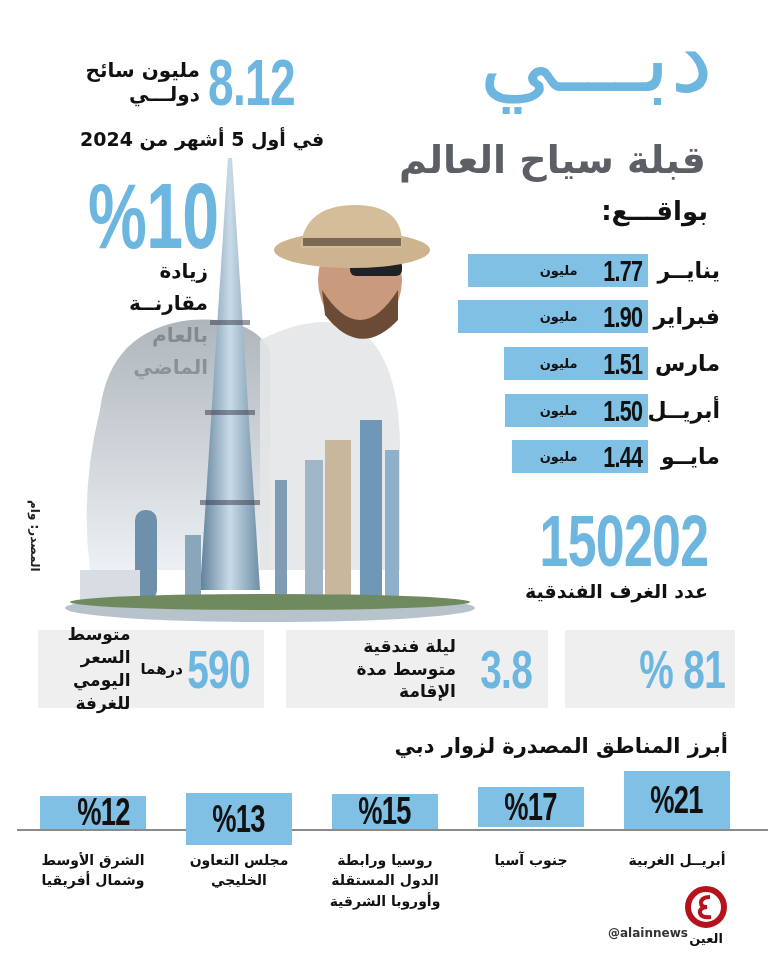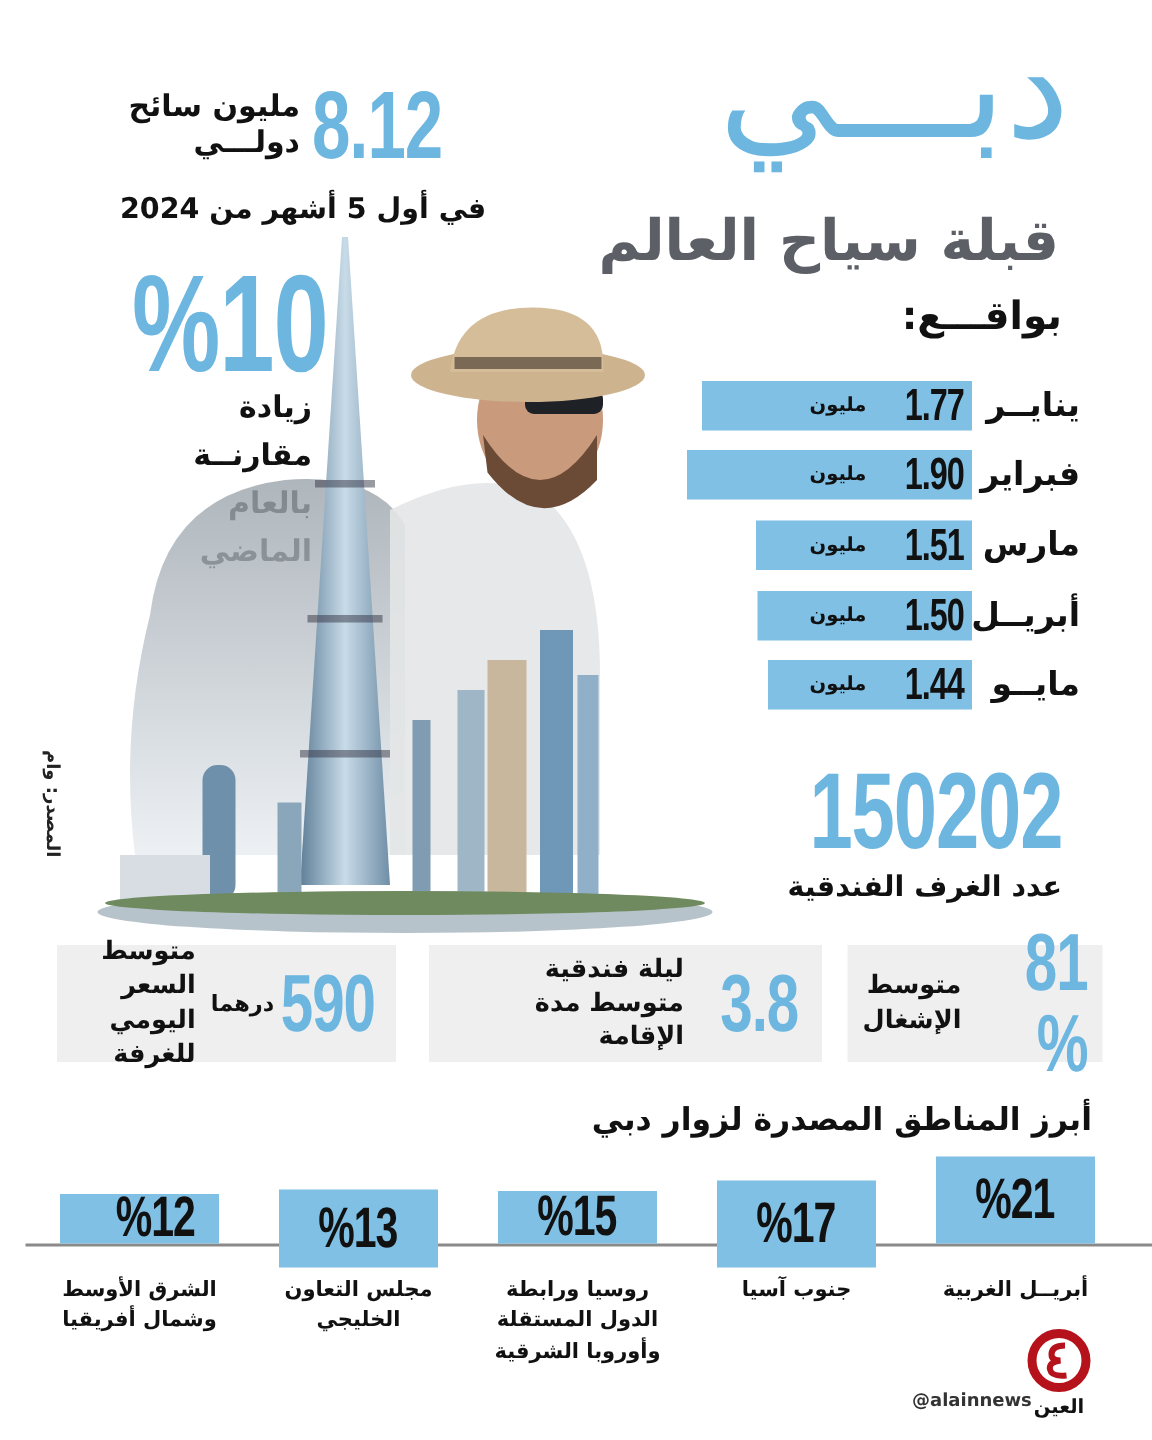--- a/index.html
+++ b/index.html
@@ -154,24 +154,20 @@
   </div>
 </div>
 
 <div class="abs num" id="rooms-num">150202</div>
 <div class="abs rtl" id="rooms-label">عدد الغرف الفندقية</div>
 
 <div class="abs rtl" id="source-note">المصدر: وام</div>
 
 <div class="stat-box" style="left:565px; width:170px;">
   <span class="num stat-num" style="transform-origin:right center; margin-left:-14px;">81 %</span>
-  <div class="stat-label">
-    <div>متوسط</div>
-    <div>الإشغال</div>
-  </div>
 </div>
 <div class="stat-box" style="left:286px; width:262px;">
   <span class="num stat-num" style="transform-origin:right center; margin-left:-4px; margin-right:6px;">3.8</span>
   <div class="stat-label" style="margin-right:8px;">
     <div>ليلة فندقية</div>
     <div>متوسط مدة الإقامة</div>
   </div>
 </div>
 <div class="stat-box" style="left:38px; width:226px;">
   <div style="display:flex; align-items:center; margin-left:4px;">
@@ -183,21 +179,21 @@
     <div>اليومي للغرفة</div>
   </div>
 </div>
 
 <div class="abs rtl" id="regions-title">أبرز المناطق المصدرة لزوار دبي</div>
 <div class="abs" id="regions-axis"></div>
 
 <div class="region-bar" style="left:624px; top:771px; width:106px; height:58px;">
   <span class="num region-val">%21</span>
 </div>
-<div class="region-bar" style="left:478px; top:787px; width:106px; height:58px;">
+<div class="region-bar" style="left:478px; top:787px; width:106px; height:40px;">
   <span class="num region-val">%17</span>
 </div>
 <div class="region-bar" style="left:332px; top:794px; width:106px; height:35px;">
   <span class="num region-val">%15</span>
 </div>
 <div class="region-bar" style="left:186px; top:793px; width:106px; height:52px;">
   <span class="num region-val">%13</span>
 </div>
 <div class="region-bar" style="left:40px; top:796px; width:106px; height:33px;padding-left:22px;">
   <span class="num region-val">%12</span>

